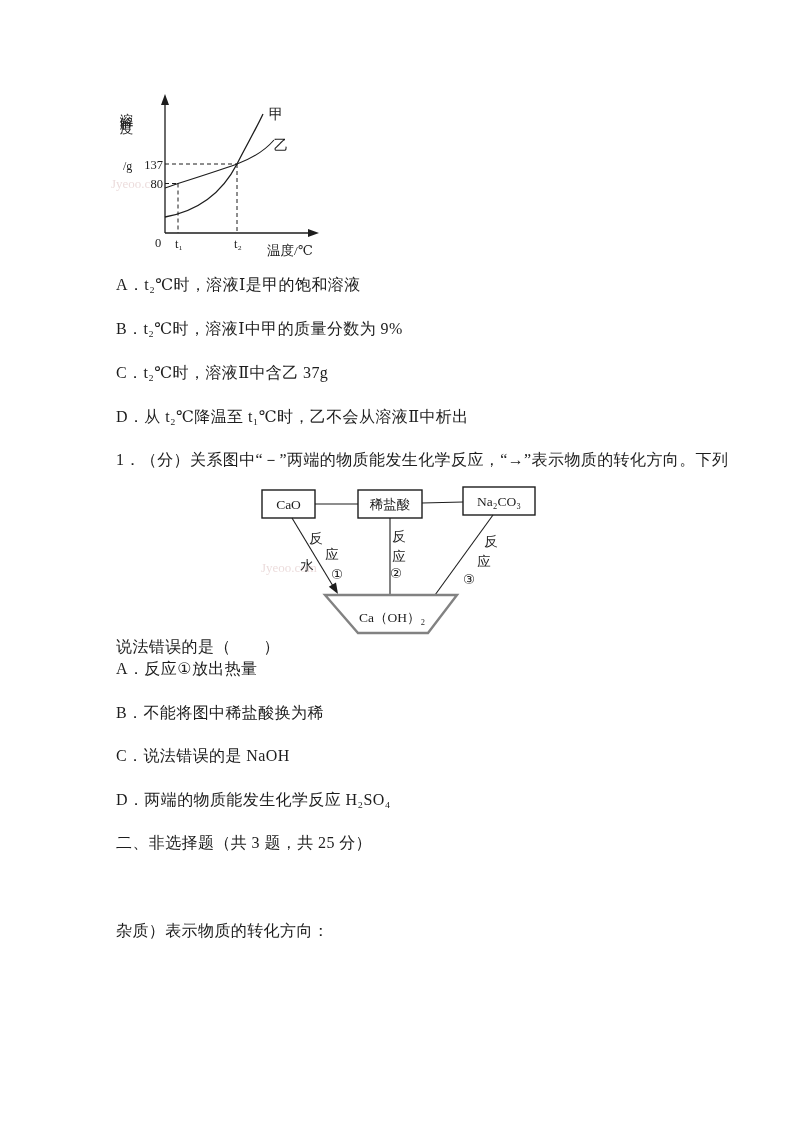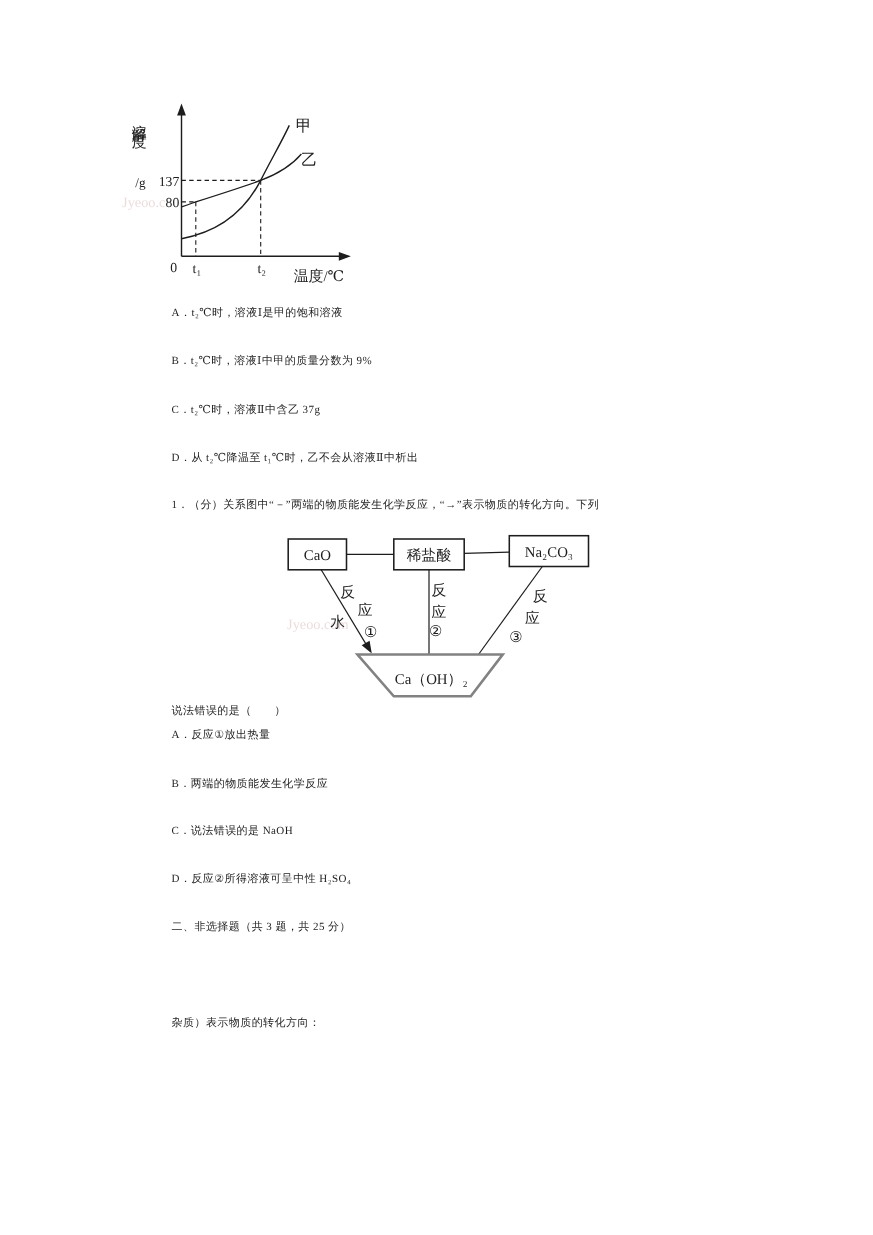--- a/index.html
+++ b/index.html
@@ -7,25 +7,24 @@
     position:relative;
     width:794px;height:1123px;
     background:#ffffff;
     overflow:hidden;
     font-family:"Liberation Serif","DejaVu Serif","DejaVu Sans",serif;
     color:#1d1d1d;
   }
   .line{
     position:absolute;
     left:116px;
-    font-size:10px;
+    font-size:16px;
     letter-spacing:0.4px;
     white-space:nowrap;
     line-height:17px;
-    margin-left:40px;
   }
   .vlabel{
     position:absolute;
     left:117px;top:102px;
     writing-mode:vertical-rl;
     text-orientation:upright;
     font-size:13.5px;
     letter-spacing:4px;
     white-space:nowrap;
   }
@@ -129,20 +128,20 @@
     <text x="146" y="96" text-anchor="middle" font-size="13.5">②</text>
 
     <text x="241" y="64" text-anchor="middle" font-size="13.5">反</text>
     <text x="234" y="84" text-anchor="middle" font-size="13.5">应</text>
     <text x="219" y="102" text-anchor="middle" font-size="13.5">③</text>
   </svg>
 
   <div class="line" style="top:638px">说法错误的是（　　）</div>
 
   <div class="line" style="top:660px">A．反应①放出热量</div>
-  <div class="line" style="top:704px">B．两端的物质能发生化学反应</div>
+  <div class="line" style="top:704px">B．不能将图中稀盐酸换为稀</div>
   <div class="line" style="top:747px">C．说法错误的是 NaOH</div>
-  <div class="line" style="top:791px">D．反应②所得溶液可呈中性 H₂SO₄</div>
+  <div class="line" style="top:791px">D．两端的物质能发生化学反应 H₂SO₄</div>
 
   <div class="line" style="top:834px">二、非选择题（共 3 题，共 25 分）</div>
   <div class="line" style="top:922px">杂质）表示物质的转化方向：</div>
 
 </div>
 
 </body></html>

